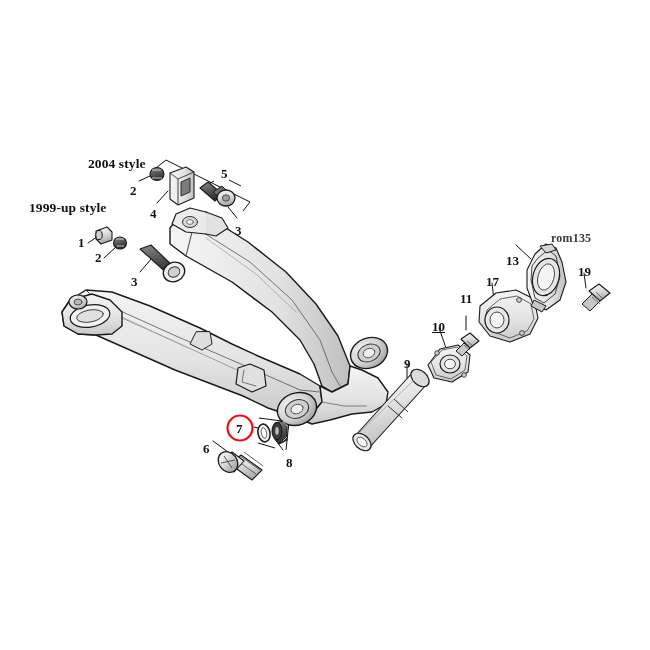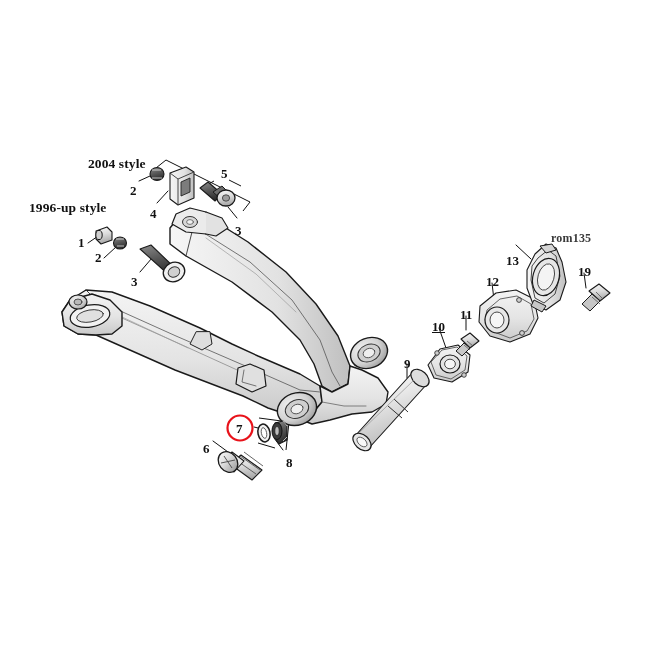--- a/index.html
+++ b/index.html
@@ -281,36 +281,36 @@
       </g>
     </g>
 
     <g id="highlight-ring">
       <circle cx="240" cy="428" r="12.5" fill="#ffffff" stroke="#e8121a" stroke-width="2.2"></circle>
     </g>
   </svg>
 
   <div class="lbl style-lbl" style="left:88px; top:157px;">2004 style</div>
 
-  <div class="lbl style-lbl" style="left:29px; top:201px;">1996-up style</div>
+  <div class="lbl style-lbl" style="left:29px; top:201px;">1999-up style</div>
 
   <div class="lbl num" style="left:78px; top:236px;">1</div>
   <div class="lbl num" style="left:95px; top:251px;">2</div>
   <div class="lbl num" style="left:131px; top:275px;">3</div>
   <div class="lbl num" style="left:130px; top:184px;">2</div>
   <div class="lbl num" style="left:150px; top:207px;">4</div>
   <div class="lbl num" style="left:235px; top:224px;">3</div>
   <div class="lbl num" style="left:221px; top:167px;">5</div>
   <div class="lbl num" style="left:203px; top:442px;">6</div>
 
   <div class="num-hl" style="left:236px; top:422px;">7</div>
 
   <div class="lbl num" style="left:286px; top:456px;">8</div>
   <div class="lbl num" style="left:404px; top:357px;">9</div>
   <div class="lbl num" style="left:432px; top:320px;text-decoration:underline;">10</div>
-  <div class="lbl num" style="left:460px; top:308px;">11</div>
-  <div class="lbl num" style="left:486px; top:275px;">12</div>
+  <div class="lbl num" style="left:460px; top:292px;">11</div>
+  <div class="lbl num" style="left:486px; top:275px;">17</div>
   <div class="lbl num" style="left:506px; top:254px;">13</div>
   <div class="lbl num" style="left:578px; top:265px;">19</div>
 
   <div class="wmark" style="left:551px; top:231px;">rom135</div>
 
 </div>
 
 </body></html>

